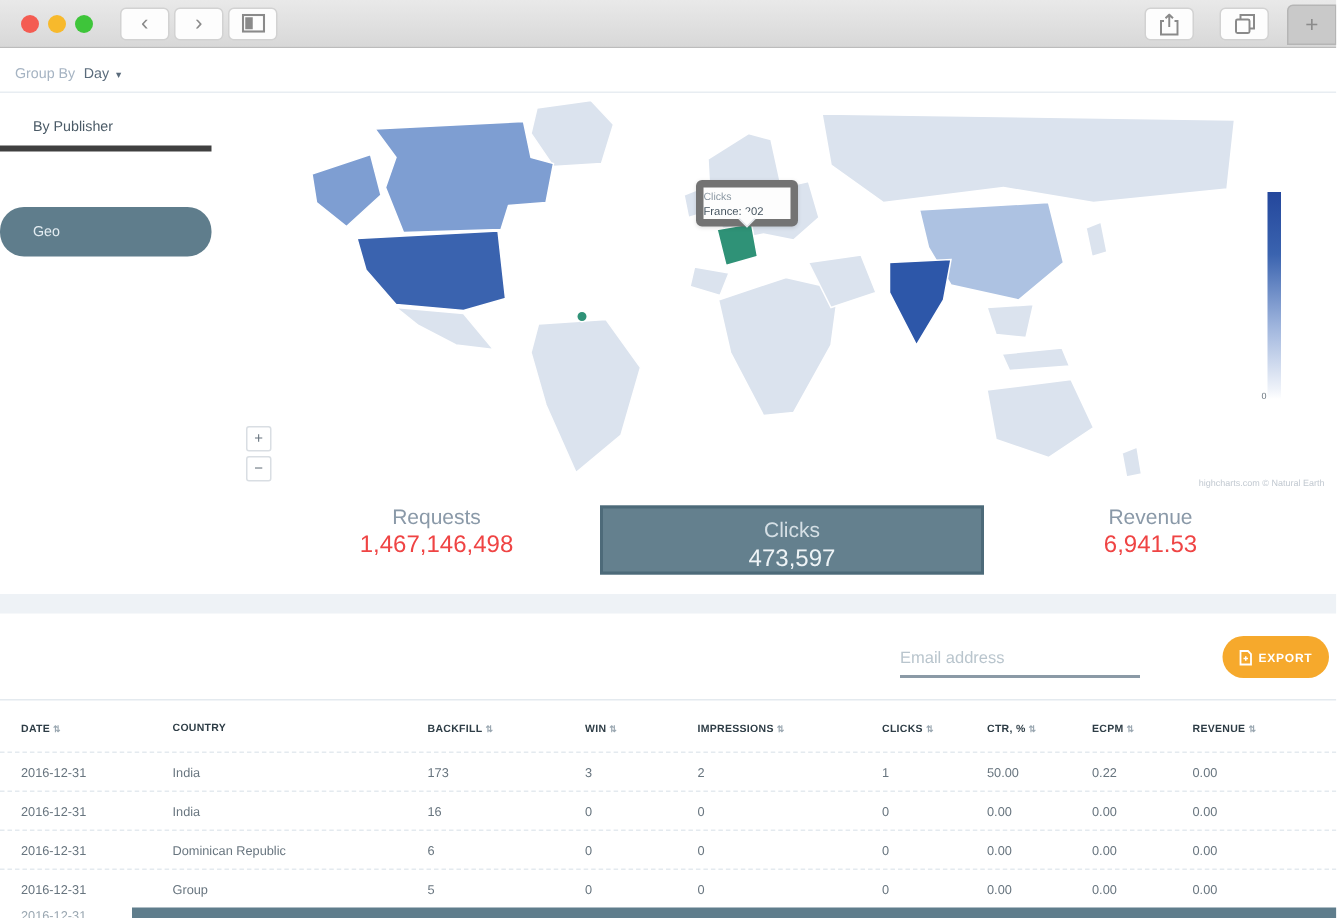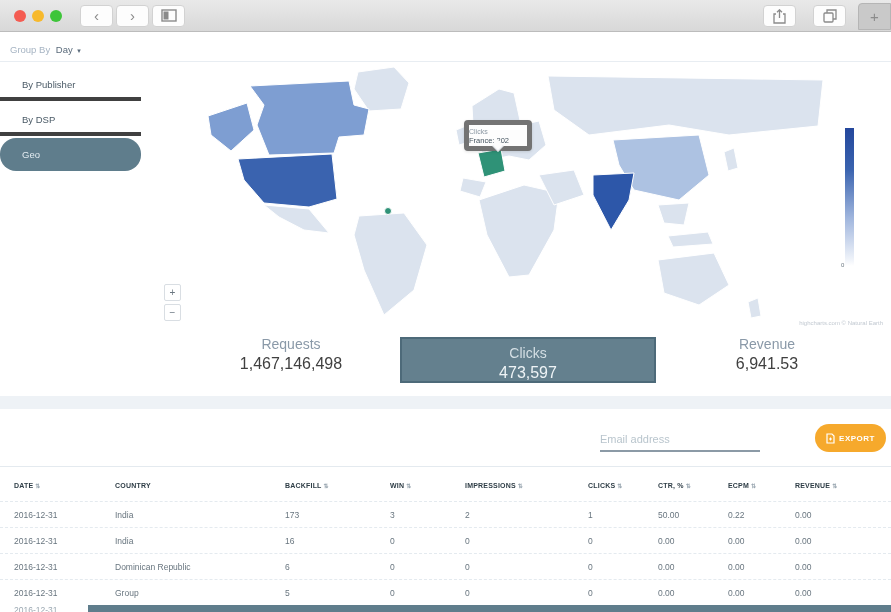--- a/index.html
+++ b/index.html
@@ -47,21 +47,21 @@
     border:1px solid #d9dee3; border-radius:2px; color:#6a7680; font-size:10px;
     text-align:center; line-height:15px; cursor:pointer; }
   .legend { position:absolute; left:845px; top:128px; width:9px; height:138px;
     background:linear-gradient(#24479c,#3a63af 30%,#9fb5dd 65%,#eef2f9 95%,#fff); }
   .legend-min { position:absolute; left:841px; top:262px; font-size:6px; color:#6a7680; }
   .attribution { position:absolute; right:8px; top:320px; font-size:6px; color:#c2c9d1; }
 
   
   .stat { position:absolute; top:336px; text-align:center; }
   .stat .s-label { font-size:14px; color:#8a99a8; }
-  .stat .s-value { font-size:16px; color:#404040; margin-top:3px; }
+  .stat .s-value { font-size:16px; color:#ef4444; margin-top:3px; }
   .stat.card { top:337px; left:400px; width:256px; height:46px; background:#64808e;
     border:2px solid #4d6a79; padding-top:6px; cursor:pointer; }
   .stat.card .s-label { color:#d5dfe5; }
   .stat.card .s-value { color:#eef3f6; }
   .stat.requests { left:180px; width:222px; cursor:pointer; }
   .stat.revenue { left:672px; width:190px; cursor:pointer; }
 
   
   .band { position:absolute; top:396px; left:0; width:891px; height:13px; background:#eef2f6; }
   .email { position:absolute; left:600px; top:428px; width:160px; height:24px;
@@ -114,21 +114,20 @@
   </div>
 
   <div class="groupby">
     <span class="lbl">Group By</span>
     <span class="val">Day</span>
     <span class="caret">▾</span>
   </div>
   <div class="hdiv"></div>
 
   <div class="side-item" style="top:68px">By Publisher</div>
-  <div class="side-item" style="top:103px">By DSP</div>
   <div class="side-item active" style="top:138px">Geo</div>
 
   <div class="map-wrap">
     <svg width="662" height="268" viewBox="0 0 662 268">
       <g stroke="#ffffff" stroke-width="1">
 
         <path d="M190,8 L226,3 L241,19 L233,45 L201,47 L186,25 Z" fill="#dbe3ee"></path>
 
         <path d="M82,22 L181,17 L186,41 L201,45 L196,71 L171,73 L166,89 L101,91 L89,61 L96,41 Z" fill="#7e9ed2"></path>
 

